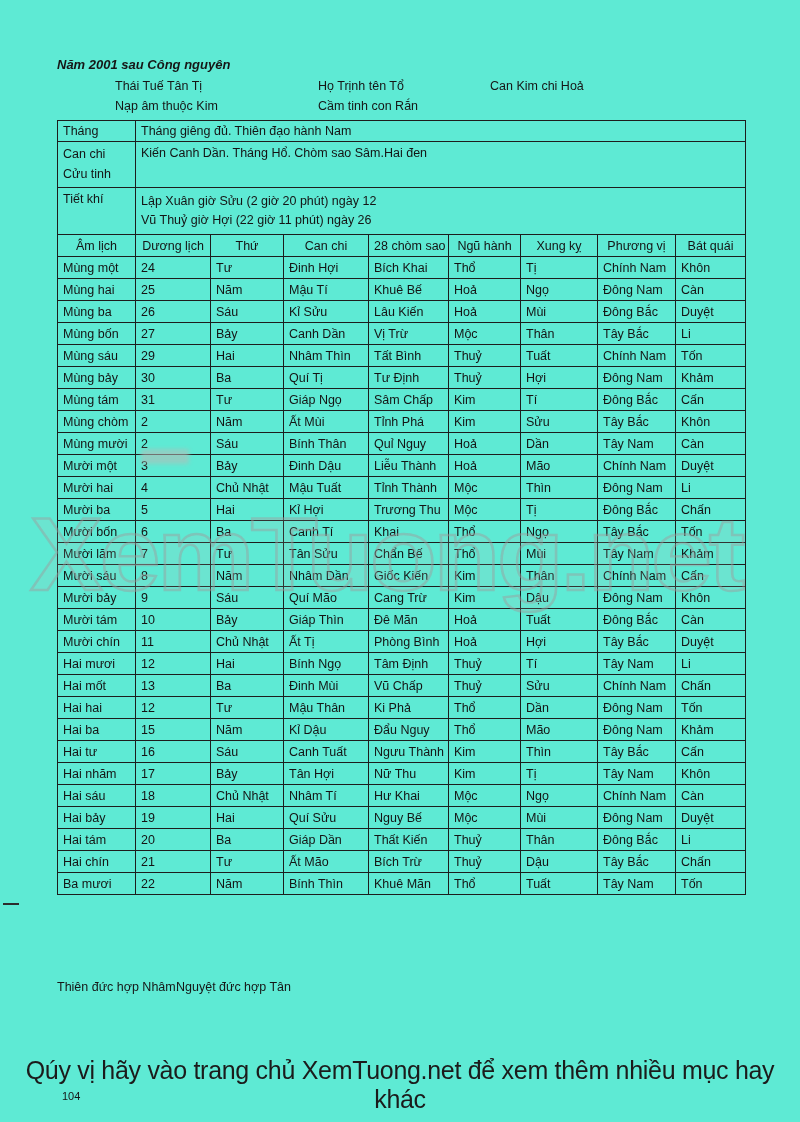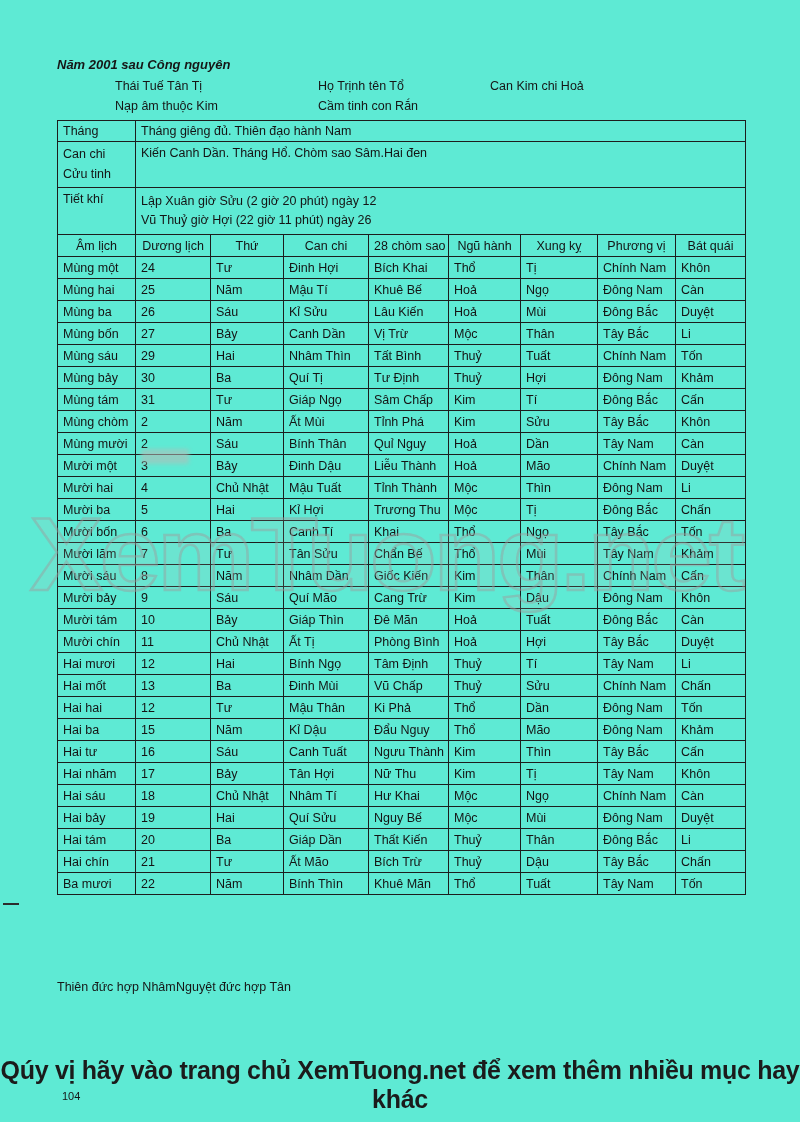--- a/index.html
+++ b/index.html
@@ -33,21 +33,21 @@
     pointer-events:none; opacity:0.85;
   }
   .smudge{
     position:absolute; left:141px; top:449px; width:48px; height:15px;
     background:#b9b9b5; opacity:0.55; filter:blur(2px); border-radius:2px;
   }
   .footer-note{top:980px; font-size:12.5px;}
   .margin-dash{left:3px; top:903px; width:16px; height:2px; background:#2c2c2c;}
   .banner{
     left:0; top:1056px; width:800px; text-align:center;
-    font-size:25px; font-weight:700; letter-spacing:-0.3px; color:#1b1b1b;
+    font-size:25px; font-weight:400; letter-spacing:-0.3px; color:#1b1b1b;
   }
   .page-number{left:62px; top:1090px; font-size:11px;}
 </style>
 </head>
 <body>
 
 <div class="page">
 
   <div class="abs year-title">Năm 2001 sau Công nguyên</div>
 

